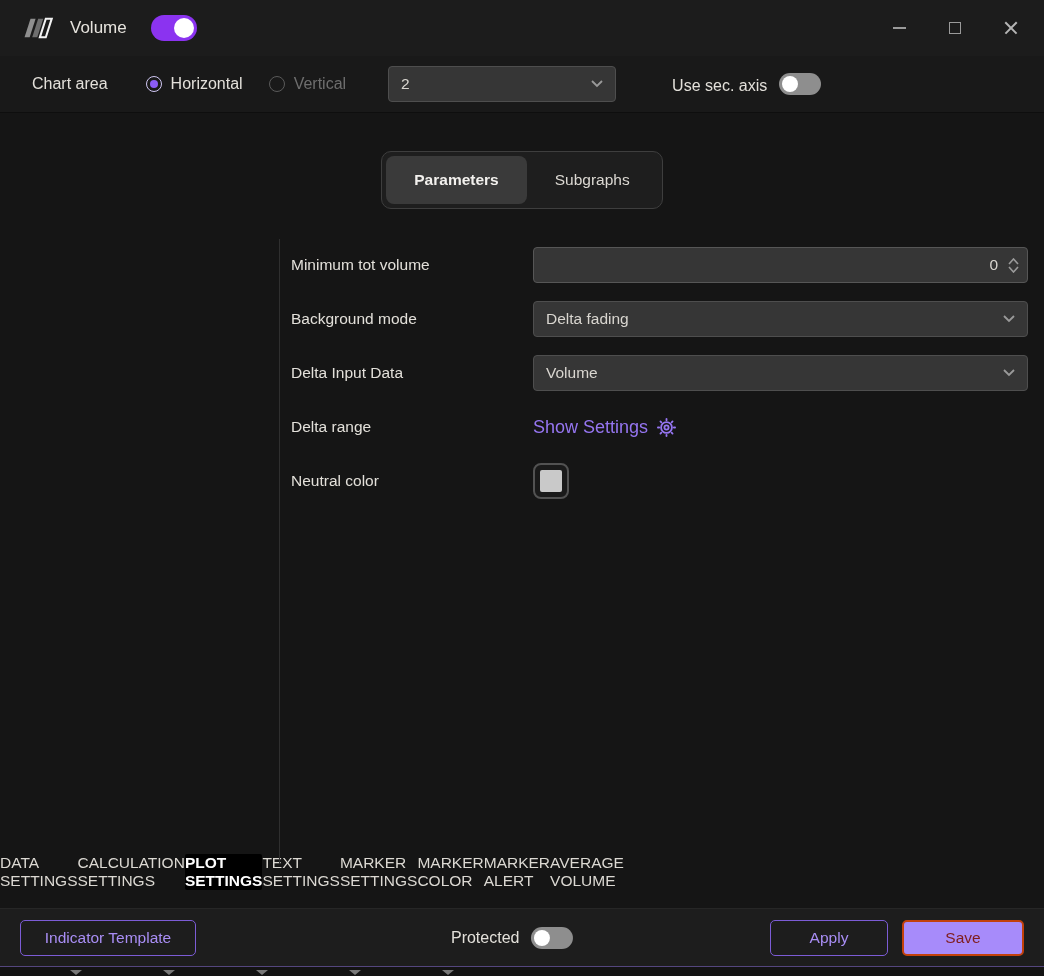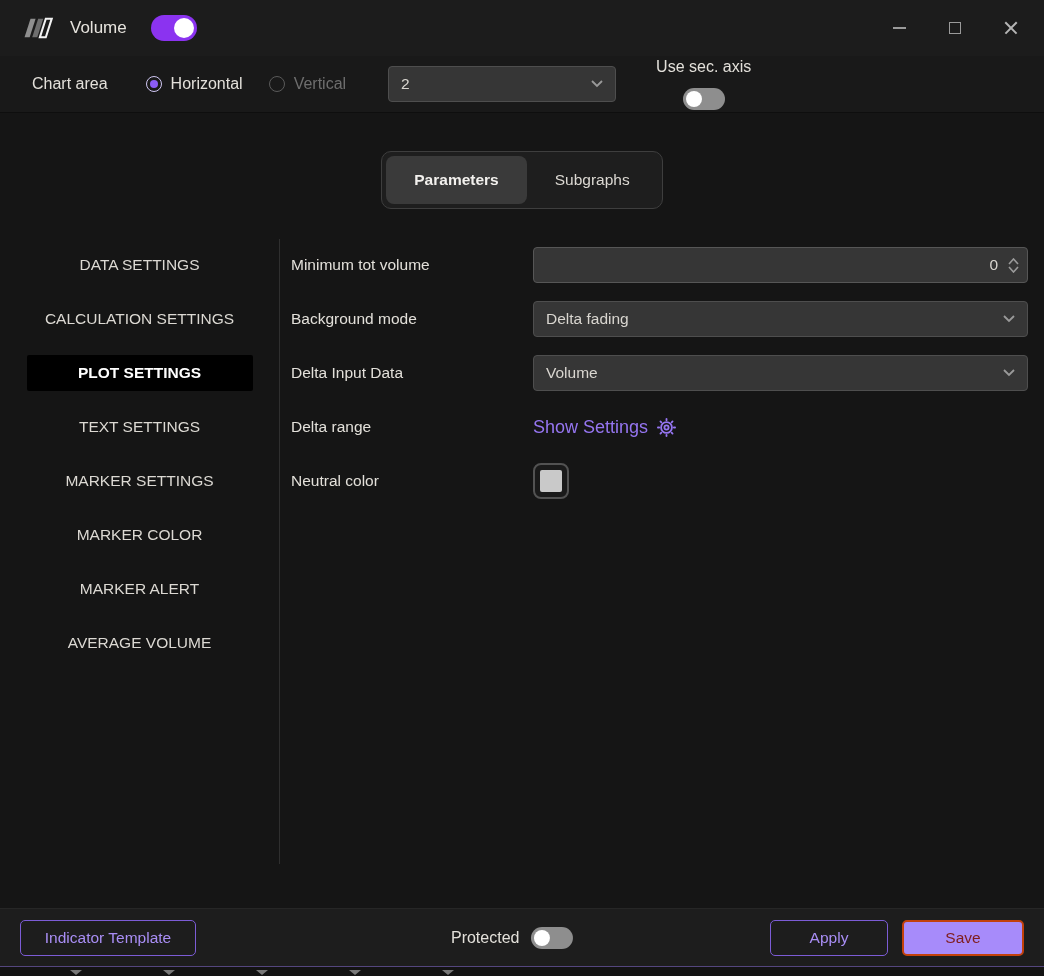--- a/index.html
+++ b/index.html
@@ -41,32 +41,32 @@
   .radio-group { display:flex; align-items:center; margin-left:38px; gap:26px; }
   .radio-opt { display:flex; align-items:center; gap:9px; cursor:pointer; }
   .radio-dot { width:16px; height:16px; border-radius:50%; border:1.5px solid #cfc6f2; display:flex; align-items:center; justify-content:center; flex:none; }
   .radio-dot .inner { width:8px; height:8px; border-radius:50%; background:#8b5cf6; }
   .radio-opt.disabled .radio-dot { border-color:#5a5a5a; }
   .radio-opt .radio-label { font-size:16px; color:#e3e0da; }
   .radio-opt.disabled .radio-label { color:#6e6e6e; }
   .select { background:#363636; border:1px solid #4e4e4e; border-radius:4px; height:36px; display:flex; align-items:center; padding:0 12px; color:#d9d6d0; font-size:15.5px; cursor:pointer; }
   .select .chev { margin-left:auto; }
   .toolbar .select { width:228px; margin-left:42px; }
-  .secaxis { display:flex; align-items:center; gap:12px; margin-left:40px;flex-direction:column; }
+  .secaxis { display:flex; align-items:flex-end; gap:12px; margin-left:56px; }
 
   
   .tabs-row { display:flex; justify-content:center; margin-top:38px; flex:none; }
   .tabs { display:flex; background:#1e1e1e; border:1px solid #3e3e3e; border-radius:10px; padding:4px; }
   .tab { font-size:15.5px; padding:0 28px; height:48px; display:flex; align-items:center; border-radius:8px; color:#dcd9d3; cursor:pointer;text-align:right; }
   .tab.active { background:#3a3a3a; font-weight:bold; color:#f3f1ee; }
 
   
   .main { flex:1; display:flex; position:relative; }
   .divider { position:absolute; left:279px; top:30px; bottom:44px; width:1px; background:#2f2f2f; }
-  .sidebar { width:279px; flex:none; padding-top:38px; display:flex; flex-direction:column; align-items:center; }
+  .sidebar { width:279px; flex:none; padding-top:38px; display:flex; flex-direction:row; align-items:flex-end; }
   .side-item { width:226px; height:36px; margin-bottom:18px; display:flex; align-items:center; justify-content:center; font-size:15.5px; color:#dcd9d3; cursor:pointer; border-radius:2px; }
   .side-item.selected { background:#000; font-weight:bold; color:#fff; }
 
   .form { flex:1; padding:38px 16px 0 12px; }
   .form-row { display:flex; align-items:center; height:36px; margin-bottom:18px; }
   .form-label { width:242px; flex:none; font-size:15.5px; color:#e3e0da; }
   .form-ctl { flex:1; display:flex; align-items:center; }
   .form-ctl .select { width:100%; }
   .num-input { width:100%; height:36px; background:#363636; border:1px solid #565656; border-radius:4px; display:flex; align-items:center; justify-content:flex-end; padding:0 8px; color:#d9d6d0; font-size:15.5px; cursor:text; }
   .spinner { display:flex; flex-direction:column; margin-left:10px; gap:1px; cursor:pointer; }

